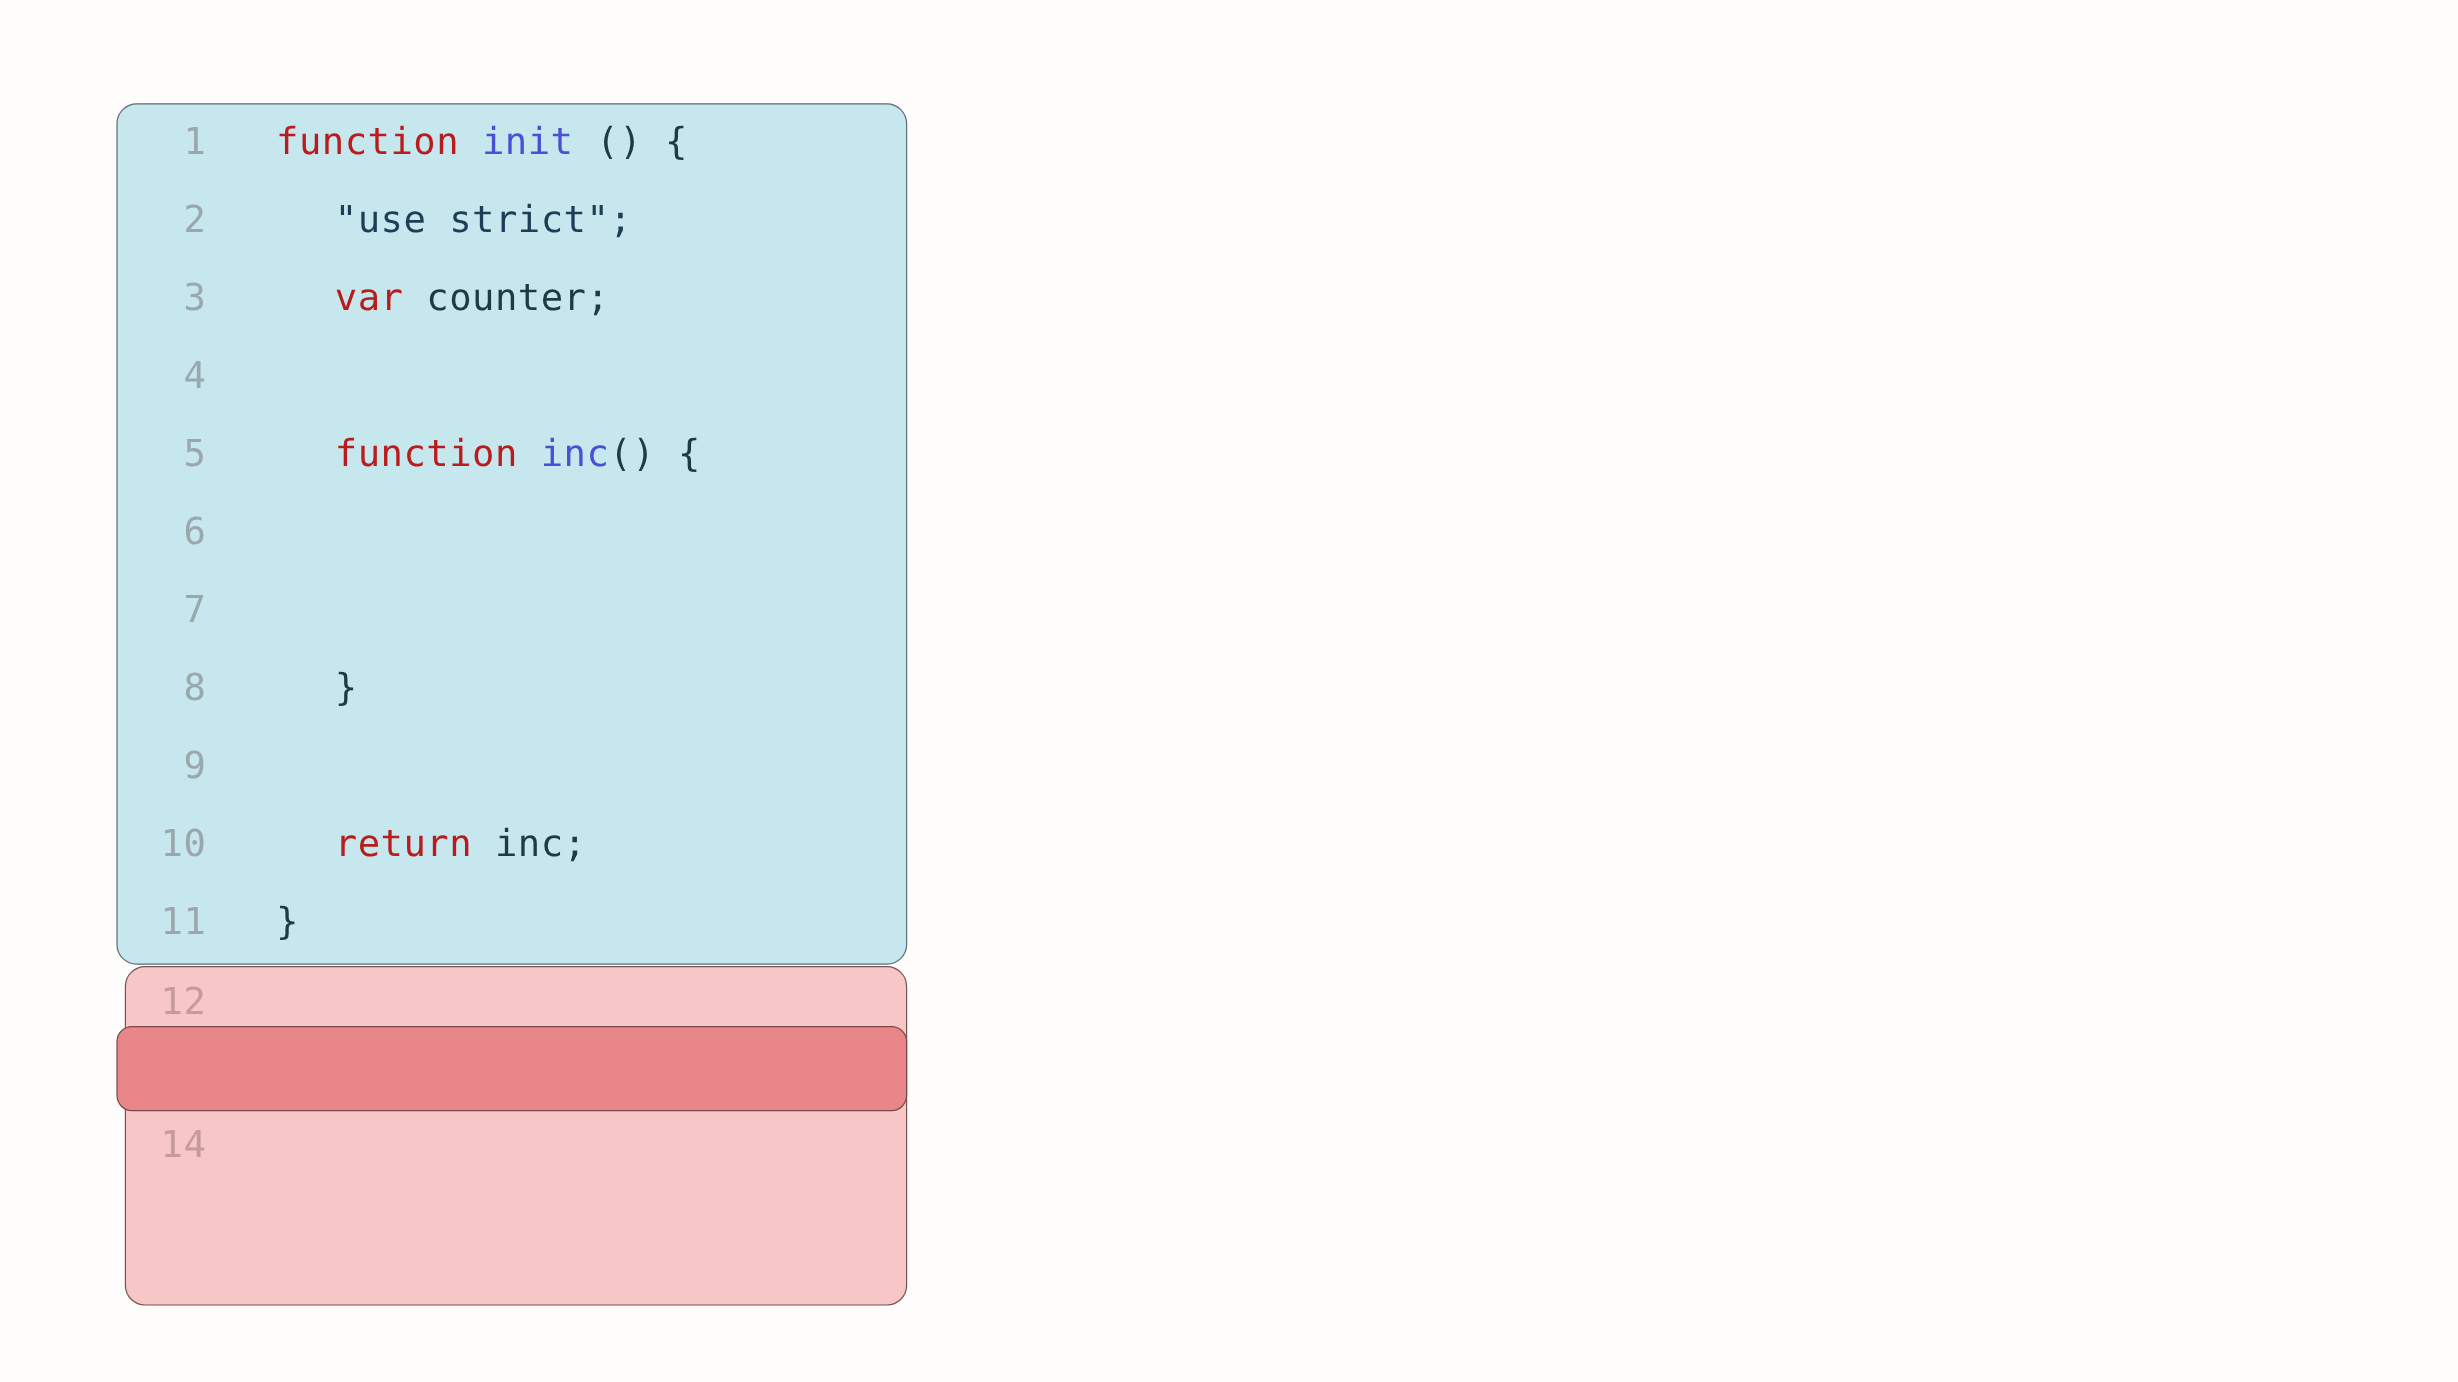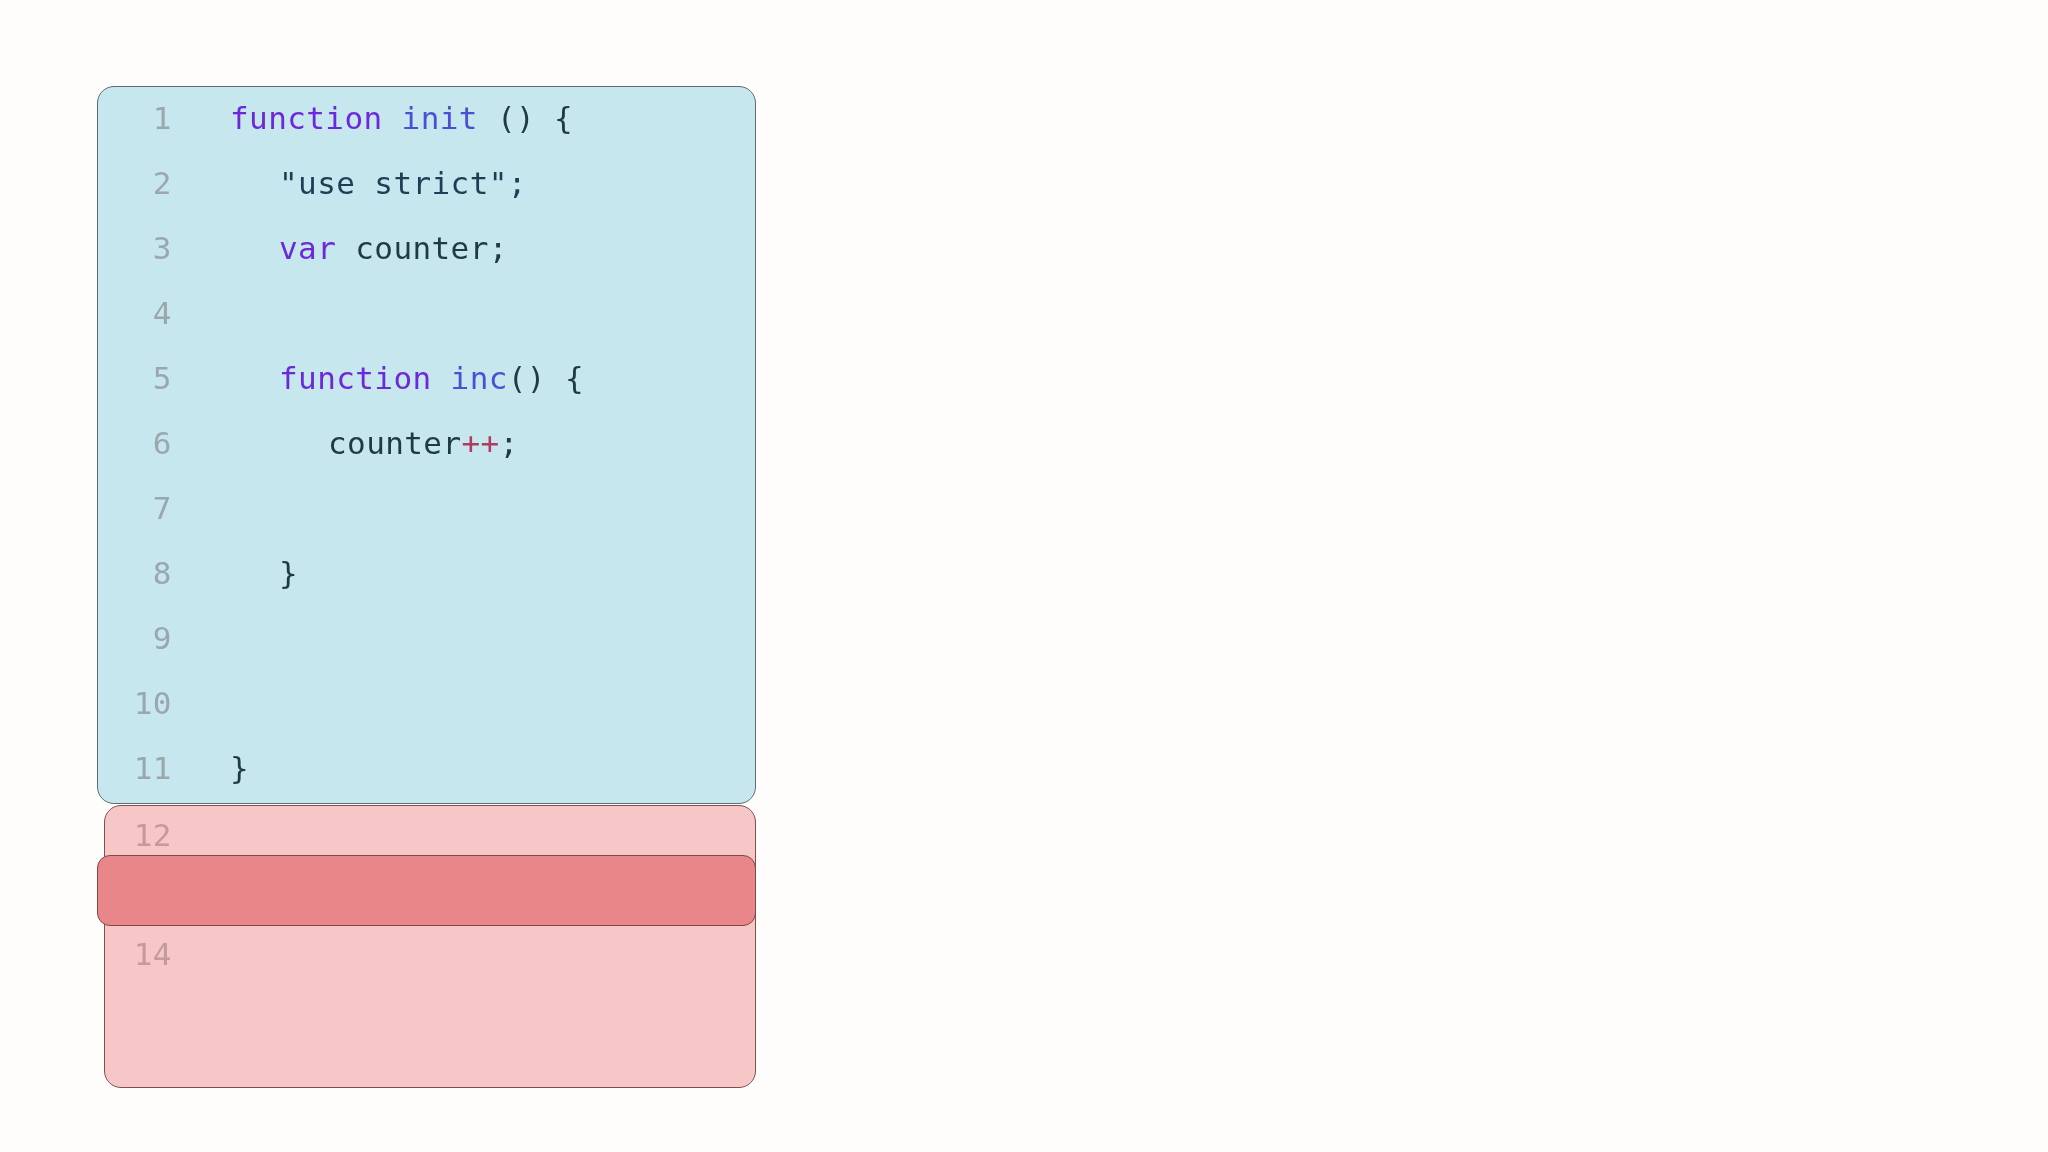--- a/index.html
+++ b/index.html
@@ -97,21 +97,21 @@
   }
 
   .codetext {
     position: absolute;
     left: 230px;
     font-size: 31px;
     letter-spacing: 0.4px;
   }
 
   
-  .t-kw      { color: #6d28d9; }
+  .t-kw      { color: #b91c1c; }
   .t-fnname  { color: #4a4fd4; }
   .t-punct   { color: #1e3a42; }
   .t-plain   { color: #1e3a42; }
   .t-string  { color: #1d3f56; }
   .t-op      { color: #b13b5e; }
 
   
   .p-kw      { color: #e8252a; }
   .p-var     { color: #3d1212; }
   .p-op      { color: #e8252a; }
@@ -151,39 +151,39 @@
     <span class="codetext" style="left:230px"></span>
   </div>
 
   <div class="code-line" style="top:346px">
     <span class="lineno">5</span>
     <span class="codetext" style="left:279px"><span class="t-kw">function</span><span> </span><span class="t-fnname">inc</span><span class="t-punct">() {</span></span>
   </div>
 
   <div class="code-line" style="top:411px">
     <span class="lineno">6</span>
-    <span class="codetext" style="left:328px"><span class="t-plain">counter</span><span class="t-op">++</span><span class="t-punct">;</span></span>
   </div>
 
   <div class="code-line" style="top:476px">
     <span class="lineno">7</span>
   </div>
 
   <div class="code-line" style="top:541px">
     <span class="lineno">8</span>
     <span class="codetext" style="left:279px"><span class="t-punct">}</span></span>
   </div>
 
   <div class="code-line" style="top:606px">
     <span class="lineno">9</span>
     <span class="codetext" style="left:230px"></span>
   </div>
 
   <div class="code-line" style="top:671px">
     <span class="lineno">10</span>
+    <span class="codetext" style="left:279px"><span class="t-kw">return</span><span class="t-plain"> inc;</span></span>
   </div>
 
   <div class="code-line" style="top:736px">
     <span class="lineno">11</span>
     <span class="codetext" style="left:230px"><span class="t-punct">}</span></span>
   </div>
 
   <div class="code-line" style="top:803px">
     <span class="lineno dim-pink">12</span>
     <span class="codetext" style="left:230px"></span>

